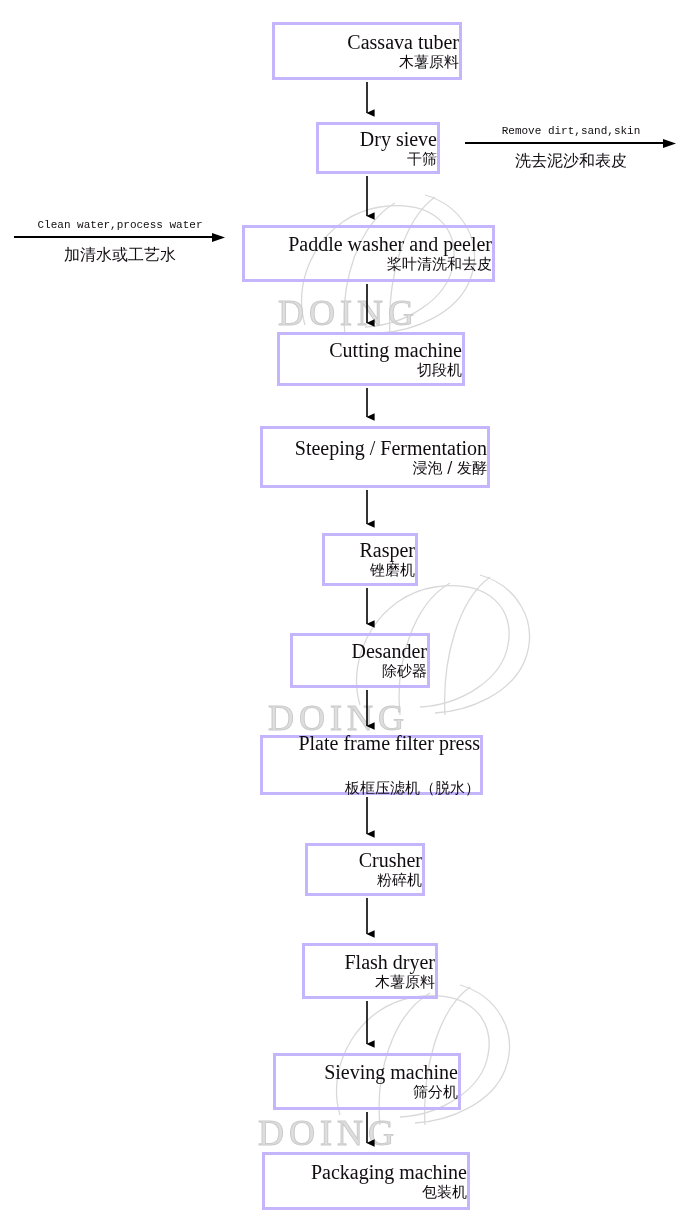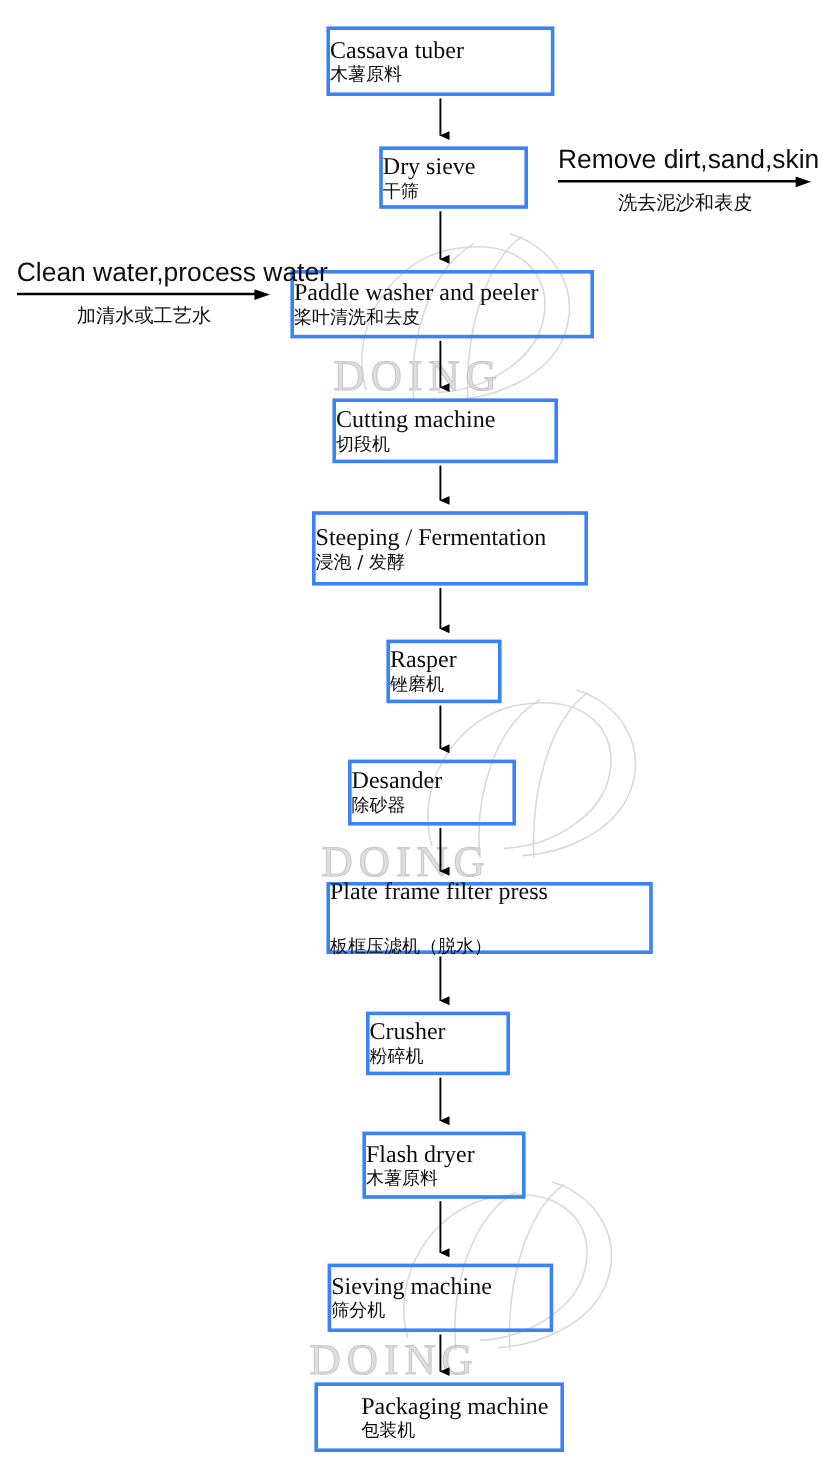--- a/index.html
+++ b/index.html
@@ -40,27 +40,27 @@
     position: absolute;
     width: 230px;
     height: 150px;
     opacity: 0.55;
   }
 
   
   .box {
     position: absolute;
     box-sizing: border-box;
-    border: 3px solid #3b82f6;
+    border: 3px solid #c4b5fd;
     background: transparent;
     text-align: center;
     z-index: 3;
     display: flex;
     flex-direction: column;
-    align-items: flex-start;
+    align-items: flex-end;
     justify-content: center;
     line-height: 1.05;
   }
   .box .en {
     color: #100c10;
     font-size: 20px;
     font-family: "Liberation Serif", "DejaVu Serif", serif;
     white-space: nowrap;
   }
   .box .zh {
@@ -77,24 +77,24 @@
     z-index: 2;
   }
 
   
   .side-note {
     position: absolute;
     z-index: 3;
     text-align: center;
   }
   .side-note .en {
-    font-size: 22px;
-    color: #100c10;
-    white-space: nowrap;
-    font-family: Liberation Sans, sans-serif;
+    font-size: 11px;
+    color: #100c10;
+    white-space: nowrap;
+    font-family: Liberation Mono, monospace;
   }
   .side-note .zh {
     font-size: 16px;
     color: #100c10;
     white-space: nowrap;
     font-family: Liberation Mono, monospace;
   }
   .side-note .arrow-wrap {
     display: block;
     line-height: 0;
@@ -187,21 +187,21 @@
   <div class="box" style="left:260px; top:426px; width:230px; height:62px;">
     <span class="en">Steeping / Fermentation</span>
     <span class="zh">浸泡 / 发酵</span>
   </div>
 
   <div class="box" style="left:290px; top:633px; width:140px; height:55px;">
     <span class="en">Desander</span>
     <span class="zh">除砂器</span>
   </div>
 
-  <div class="box" style="left:272px; top:735px; width:272px; height:60px;gap:25px;">
+  <div class="box" style="left:260px; top:735px; width:223px; height:60px;gap:25px;">
     <span class="en">Plate frame filter press</span>
     <span class="zh">板框压滤机（脱水）</span>
   </div>
 
   <div class="box" style="left:305px; top:843px; width:120px; height:53px;">
     <span class="en">Crusher</span>
     <span class="zh">粉碎机</span>
   </div>
 
   <div class="box" style="left:302px; top:943px; width:136px; height:56px;">

